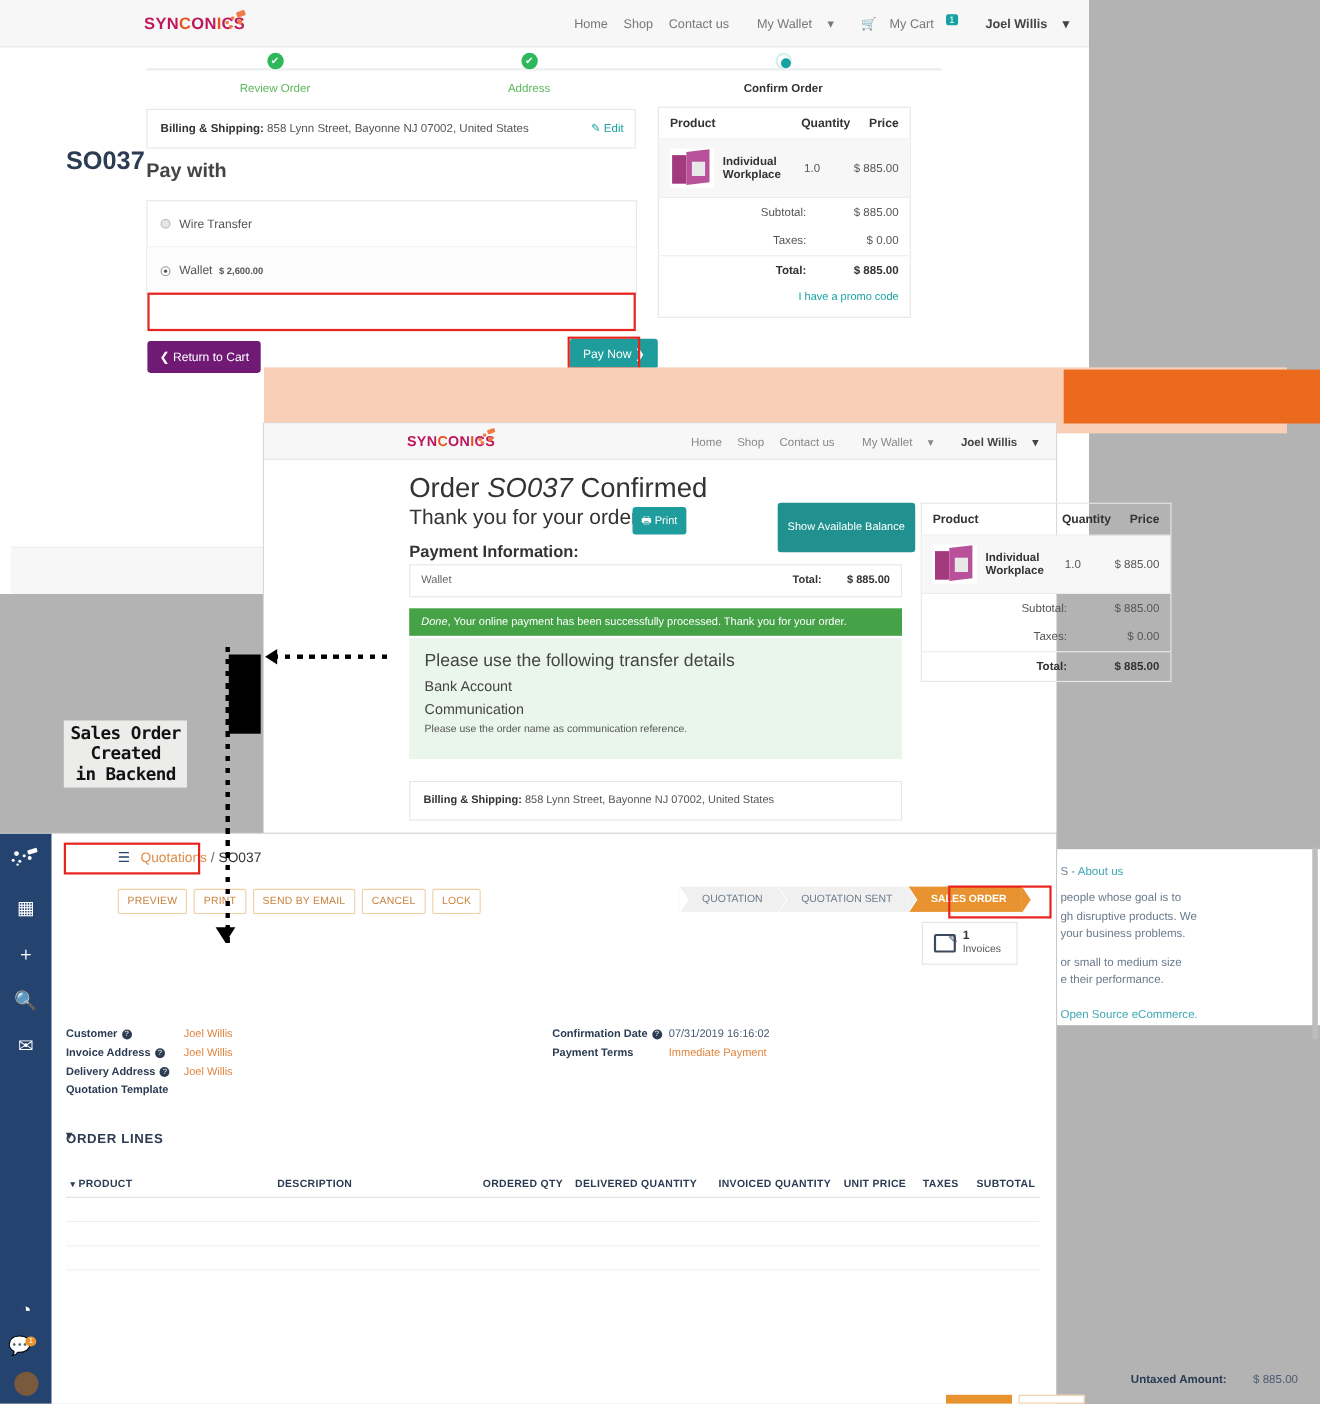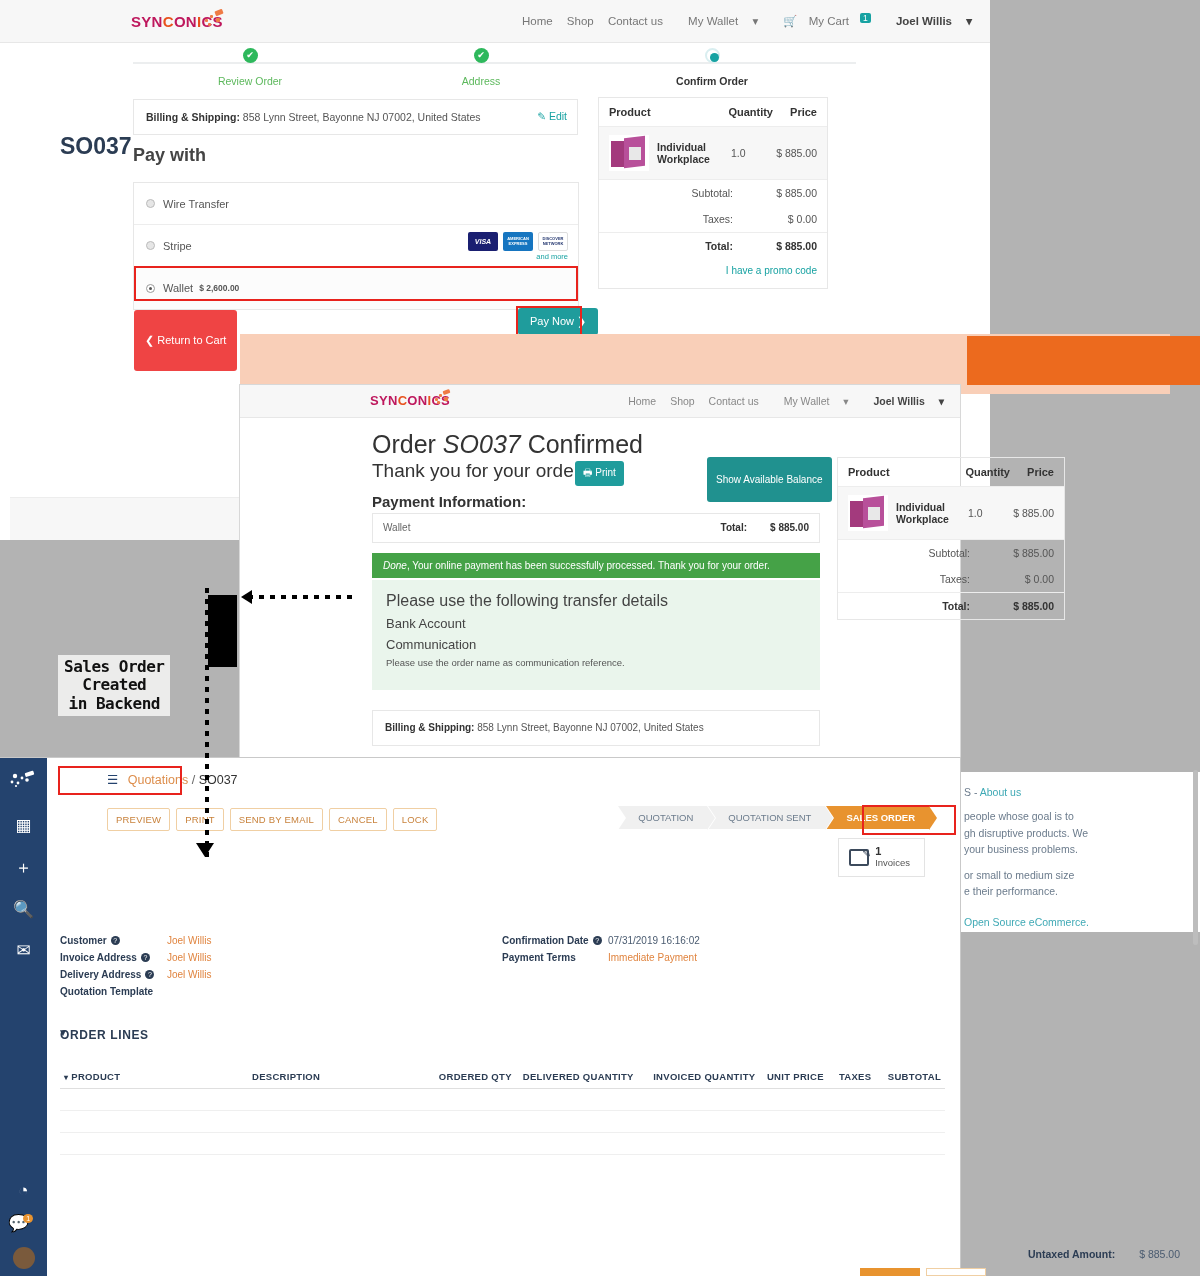--- a/index.html
+++ b/index.html
@@ -71,22 +71,22 @@
   .card { width:30px; height:19px; border-radius:2px; display:flex; align-items:center;
           justify-content:center; font-size:7px; color:#fff; font-weight:bold; font-style:italic;}
   .card.visa { background:#1a1f71; }
   .card.amex { background:#1675c0; font-style:normal; font-size:4px; text-align:center;
                line-height:1.1; padding:1px; }
   .card.disc { background:#fff; border:1px solid #ddd; color:#23366f; font-size:4px;
                font-style:normal; line-height:1.1; text-align:center; }
   #andmore { position:absolute; right:10px; top:27px; font-size:7.5px; color:#17a2a2; }
 
   
-  #returncart { position:absolute; left:134px; top:310px; background:#ef4444; color:#fff;
-      font-size:11px; padding:24px 11px; border-radius:3px; }
+  #returncart { position:absolute; left:134px; top:310px; background:#701a75; color:#fff;
+      font-size:11px; padding:8px 11px; border-radius:3px; }
   #paynowwrap { position:absolute; left:518px; top:308px; }
   #paynow { background:#1f9c9c; color:#fff; font-size:11px; padding:7px 12px; border-radius:3px; }
 
   #p1footer { position:absolute; left:10px; top:497px; width:718px; height:43px;
               background:#f7f7f7; border-top:1px solid #ededed; }
   #p1copy { position:absolute; right:12px; top:16px; font-size:10px; color:#999; white-space:nowrap; }
 
   
   #p1sum { position:absolute; left:598px; top:97px; width:230px; border:1px solid #e7e7e7; background:#fff;}
   .sumhead { display:flex; padding:8px 10px; font-size:11px; font-weight:bold; color:#333;
@@ -282,30 +282,20 @@
   </div>
 
   <div id="paywith">Pay with</div>
 
   <div id="payopts">
     <div class="payrow">
       <div class="radio"></div>
       <div class="lbl">Wire Transfer</div>
     </div>
     <div class="payrow">
-      <div class="radio"></div>
-      <div class="lbl">Stripe</div>
-      <div class="cards">
-        <div class="card visa">VISA</div>
-        <div class="card amex">AMERICAN EXPRESS</div>
-        <div class="card disc">DISCOVER NETWORK</div>
-      </div>
-      <div id="andmore">and more</div>
-    </div>
-    <div class="payrow">
       <div class="radio on"></div>
       <div class="lbl">Wallet</div>
       <div class="walletamt">$ 2,600.00</div>
     </div>
   </div>
   <div class="redbox" style="left:134px; top:266px; width:444px; height:35px;"></div>
 
   <div id="returncart">
     <span>❮</span>
     <span>Return to Cart</span>

